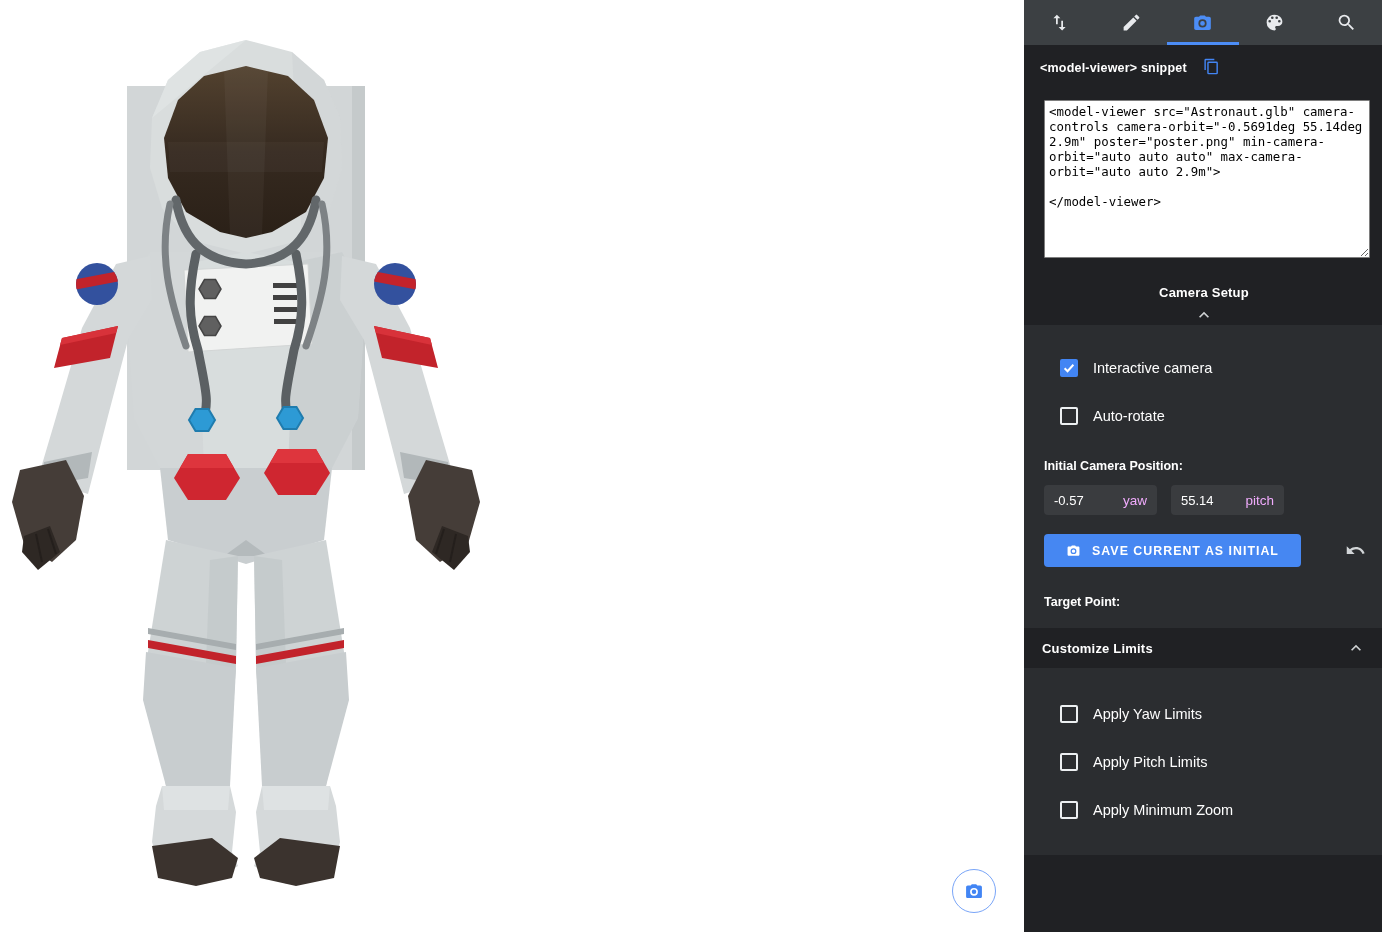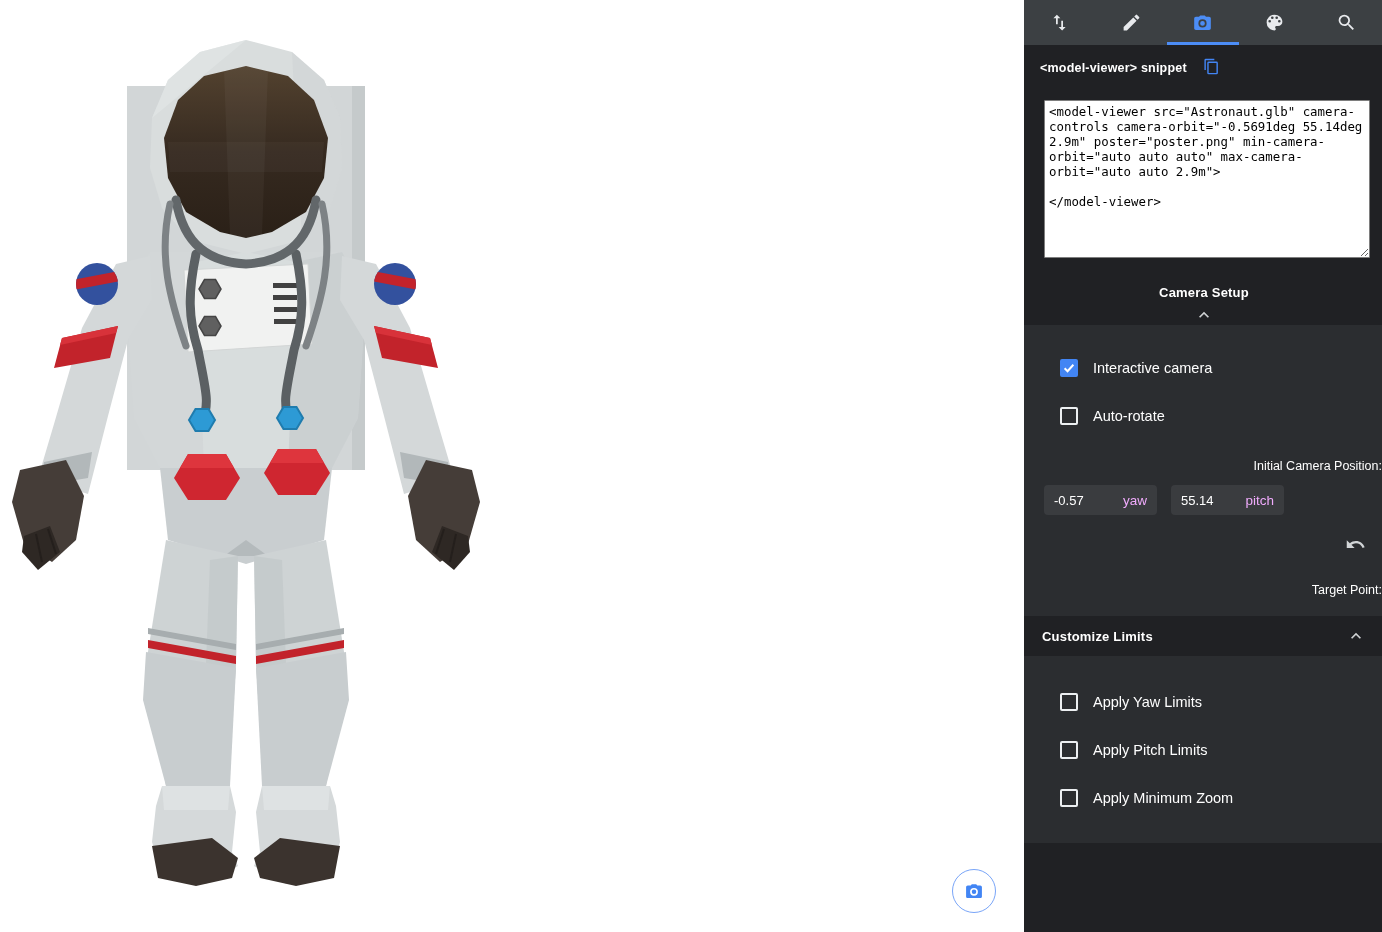--- a/index.html
+++ b/index.html
@@ -45,21 +45,21 @@
 
   .chk-row { display:flex; align-items:center; margin:0 0 30px 36px; cursor:pointer; }
   .chk-row:last-child { margin-bottom:0; }
   .chk-box { width:18px; height:18px; border:2px solid #eceff1; border-radius:2px; background:transparent;
              display:flex; align-items:center; justify-content:center; flex:0 0 18px; }
   .chk-box svg { width:14px; height:14px; display:none; }
   .chk-box.checked { background:#4285f4; border-color:#4285f4; }
   .chk-box.checked svg { display:block; }
   .chk-label { margin-left:15px; font-size:14.5px; color:#fefefe; }
 
-  .field-label { margin:34px 0 0 20px; font-size:12.5px; font-weight:400;text-align:right; }
+  .field-label { margin:34px 0 0 20px; font-size:12.5px; font-weight:700; }
   .fields { display:flex; margin:12px 0 0 20px; gap:14px; }
   .fields.triple { gap:12px; }
   .field { height:30px; background:#3a3c3f; border-radius:4px; display:flex; align-items:center;
            padding:0 10px; }
   .field.wide { width:113px; }
   .field.narrow { width:98px; padding:0 11px; }
   .field input { background:transparent; border:none; outline:none; color:#fff; font-size:13px;
            width:54px; font-family:inherit; }
   .field .suffix { margin-left:auto; color:#f0abfc; font-size:13.5px; }
 
@@ -276,20 +276,28 @@
           <input value="-0.57" style="">
           <span class="suffix">yaw</span>
         </div>
         <div class="field wide">
           <input value="55.14" style="">
           <span class="suffix">pitch</span>
         </div>
       </div>
 
       <div class="save-row">
+        <button class="save-btn">
+          <span style="display:flex">
+            <svg viewBox="0 0 24 24" fill="currentColor">
+                <path d="M9.4 4 8 5.5H4.5C3.4 5.5 2.5 6.4 2.5 7.5v11c0 1.1.9 2 2 2h15c1.1 0 2-.9 2-2v-11c0-1.1-.9-2-2-2H16L14.6 4H9.4zM12 17.7a4.7 4.7 0 1 1 0-9.4 4.7 4.7 0 0 1 0 9.4zm0-2a2.7 2.7 0 1 0 0-5.4 2.7 2.7 0 0 0 0 5.4z"></path>
+              </svg>
+          </span>
+          <span>SAVE CURRENT AS INITIAL</span>
+        </button>
         <button class="undo-btn">
           <span style="display:flex">
             <svg viewBox="0 0 24 24" fill="currentColor">
                 <path d="M12.5 8c-2.65 0-5.05.99-6.9 2.6L2 7v9h9l-3.62-3.62A8.001 8.001 0 0 1 12.5 10.5c3.54 0 6.55 2.31 7.6 5.5l2.37-.78C21.08 11.03 17.15 8 12.5 8z"></path>
               </svg>
           </span>
         </button>
       </div>
 
       <div class="field-label" style="margin-top:28px">Target Point:</div>

